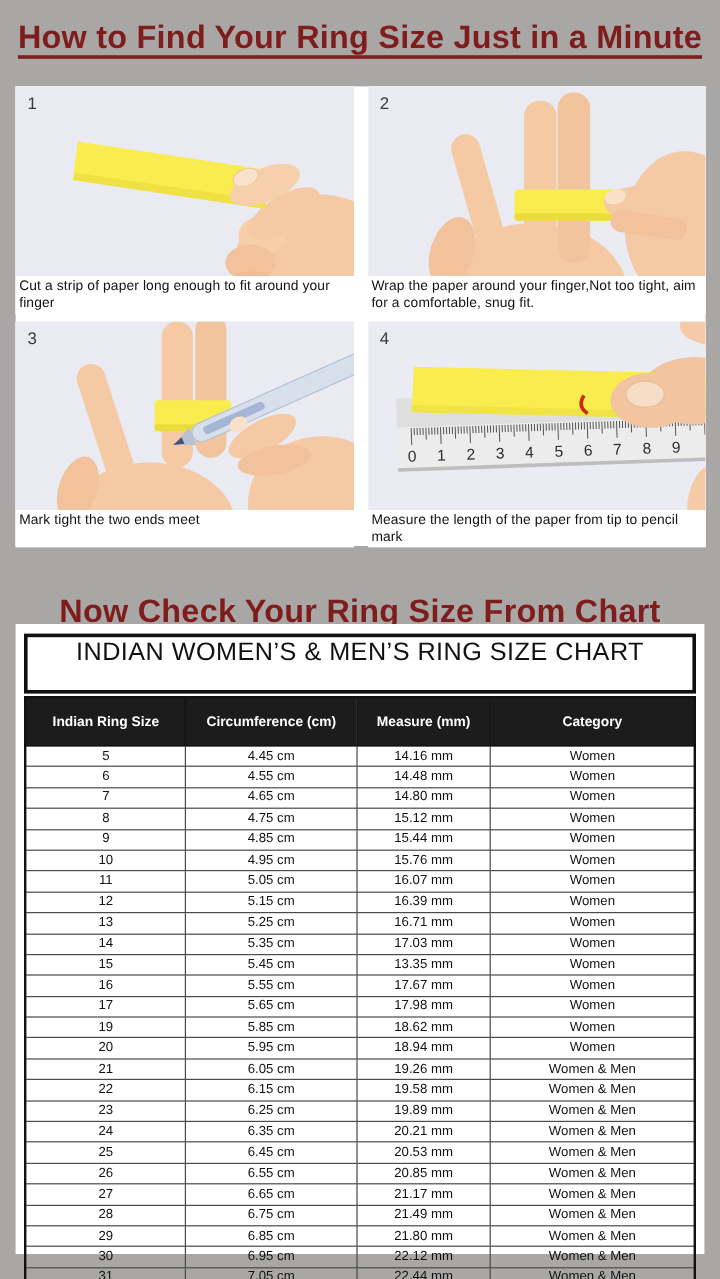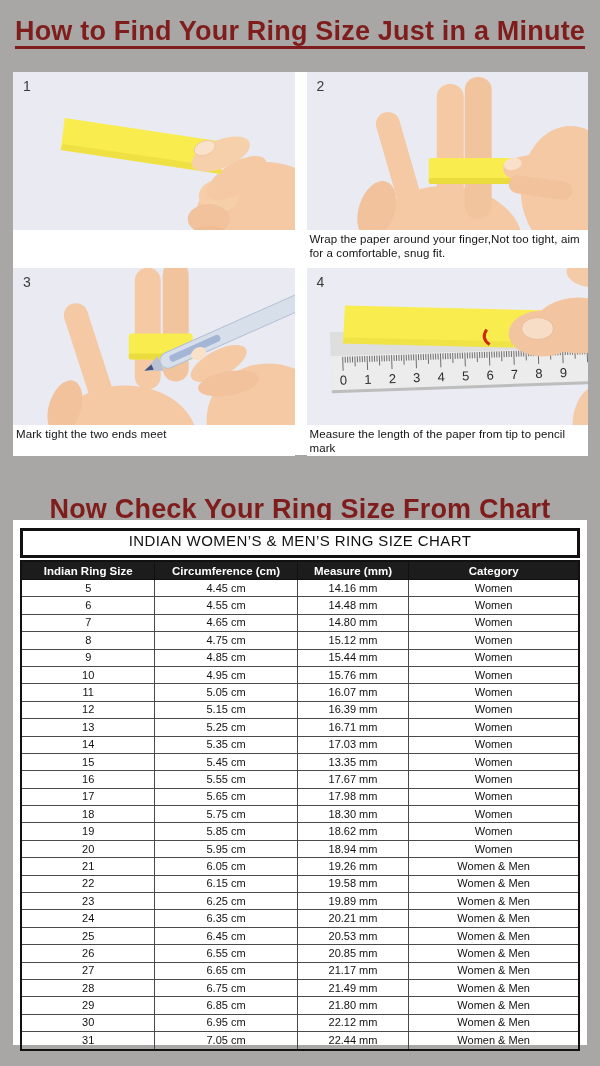--- a/index.html
+++ b/index.html
@@ -51,31 +51,31 @@
   
   .table-card {
     position: absolute; left: 13px; top: 520px;
     width: 574px; height: 525px;
     background: #ffffff; box-sizing: border-box;
     padding: 8px 7px 5px 7px;
   }
   .table-title {
     border: 3px solid #111111;
     text-align: center; color: #111111;
-    font-size: 15px; letter-spacing: .4px;
-    padding: 1px 0 6px 0; margin-bottom: 2px;
+    font-size: 21px; letter-spacing: .4px;
+    padding: 1px 0 19px 0; margin-bottom: 2px;
   }
   table.size-chart {
     width: 100%; border-collapse: collapse; table-layout: fixed;
     border: 2px solid #111111;
   }
   table.size-chart th {
     background: #1c1c1c; color: #ffffff;
     font-size: 11.5px; font-weight: bold;
-    height: 17px; padding: 0; border: 1px solid #111111;
+    height: 17px; padding: 11px; border: 1px solid #111111;
   }
   table.size-chart td {
     border: 1px solid #4a4a4a; color: #111111;
     text-align: center; font-size: 11px; line-height: 1;
     height: 16.4px; padding: 0;
   }
 </style>
 </head>
 <body>
 
@@ -100,20 +100,21 @@
           <g>
             <polygon points="52,46 212,70 208,102 48,78" fill="#f8ec4f"></polygon>
             <polygon points="50,72 209,95 208,102 48,78" fill="#e8d93c" opacity="0.55"></polygon>
           </g>
           <g>
             <ellipse cx="208" cy="82" rx="31" ry="14" fill="#f6d0ab" transform="rotate(-22 208 82)"></ellipse>
             <ellipse cx="192" cy="76" rx="11" ry="7" fill="#f9e2cc" stroke="#ecc4a0" stroke-width="0.8" transform="rotate(-22 192 76)"></ellipse>
           </g>
         </svg>
       </div>
+      <div class="caption">Cut a strip of paper long enough to fit around your finger</div>
     </div>
 
     <div class="step">
       <div class="photo">
         <span class="step-num">2</span>
         <svg viewBox="0 0 282 158" preserveAspectRatio="xMidYMid slice">
           <rect x="0" y="0" width="282" height="158" fill="#e9eaf2"></rect>
           <g>
             <ellipse cx="138" cy="172" rx="78" ry="58" fill="#f4c9a4"></ellipse>
             <g transform="rotate(-16 95 100)">
@@ -415,26 +416,20 @@
             <td>17.67 mm</td>
             <td>Women</td>
           </tr>
           <tr>
             <td>17</td>
             <td>5.65 cm</td>
             <td>17.98 mm</td>
             <td>Women</td>
           </tr>
           <tr>
-            <td>18</td>
-            <td>5.75 cm</td>
-            <td>18.30 mm</td>
-            <td>Women</td>
-          </tr>
-          <tr>
             <td>19</td>
             <td>5.85 cm</td>
             <td>18.62 mm</td>
             <td>Women</td>
           </tr>
           <tr>
             <td>20</td>
             <td>5.95 cm</td>
             <td>18.94 mm</td>
             <td>Women</td>

